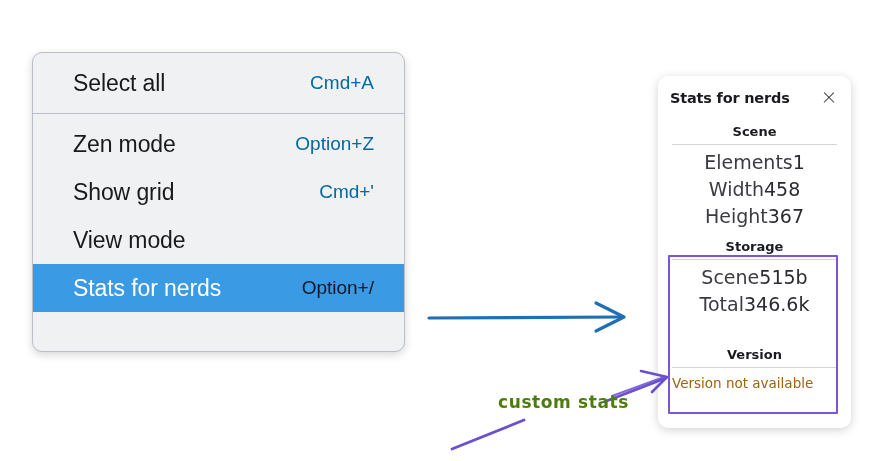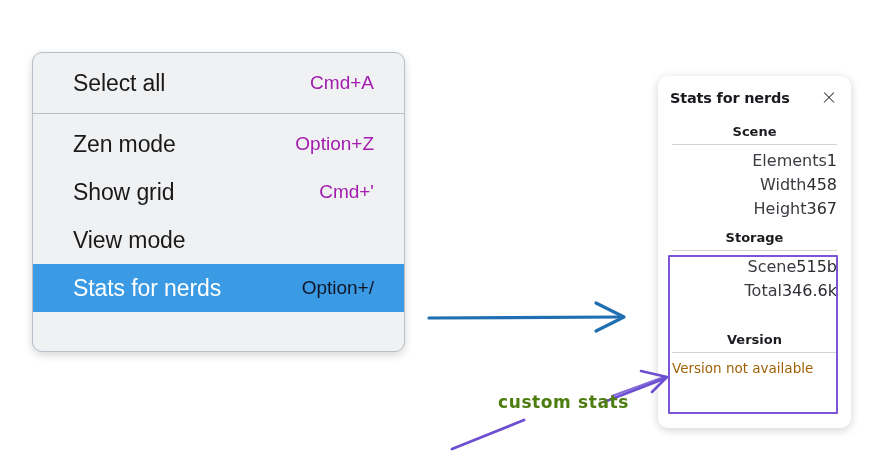--- a/index.html
+++ b/index.html
@@ -54,21 +54,21 @@
     cursor: default;
   }
   .menu-item .label {
     font-size: 23px;
     color: #1a1a1a;
     letter-spacing: -0.1px;
     white-space: nowrap;
   }
   .menu-item .accel {
     font-size: 19px;
-    color: #a21caf;
+    color: #0369a1;
     white-space: nowrap;
   }
   .menu-item.selected {
     background: #3b9ae4;
   }
   .menu-item.selected .label { color: #ffffff; }
   .menu-item.selected .accel { color: #0f172a; }
 
   
   .stats-card {
@@ -125,23 +125,23 @@
     color: #1b1b1f;
     padding: 2px 0 5px 0;
   }
   .divider {
     height: 1px;
     background: #d4d4d8;
     margin: 0 2px 3px 2px;
   }
   .stat-row {
     display: flex;
-    justify-content: flex-end;
+    justify-content: center;
     align-items: baseline;
-    font-size: 16px;
+    font-size: 19px;
     color: #3b3b42;
     padding: 2.5px 2px;
   }
   .stat-row .v { color: #2b2b31; }
   .version-text {
     font-size: 13.5px;
     color: #a16207;
     padding: 4px 2px 2px 2px;
     text-align: left;
   }

